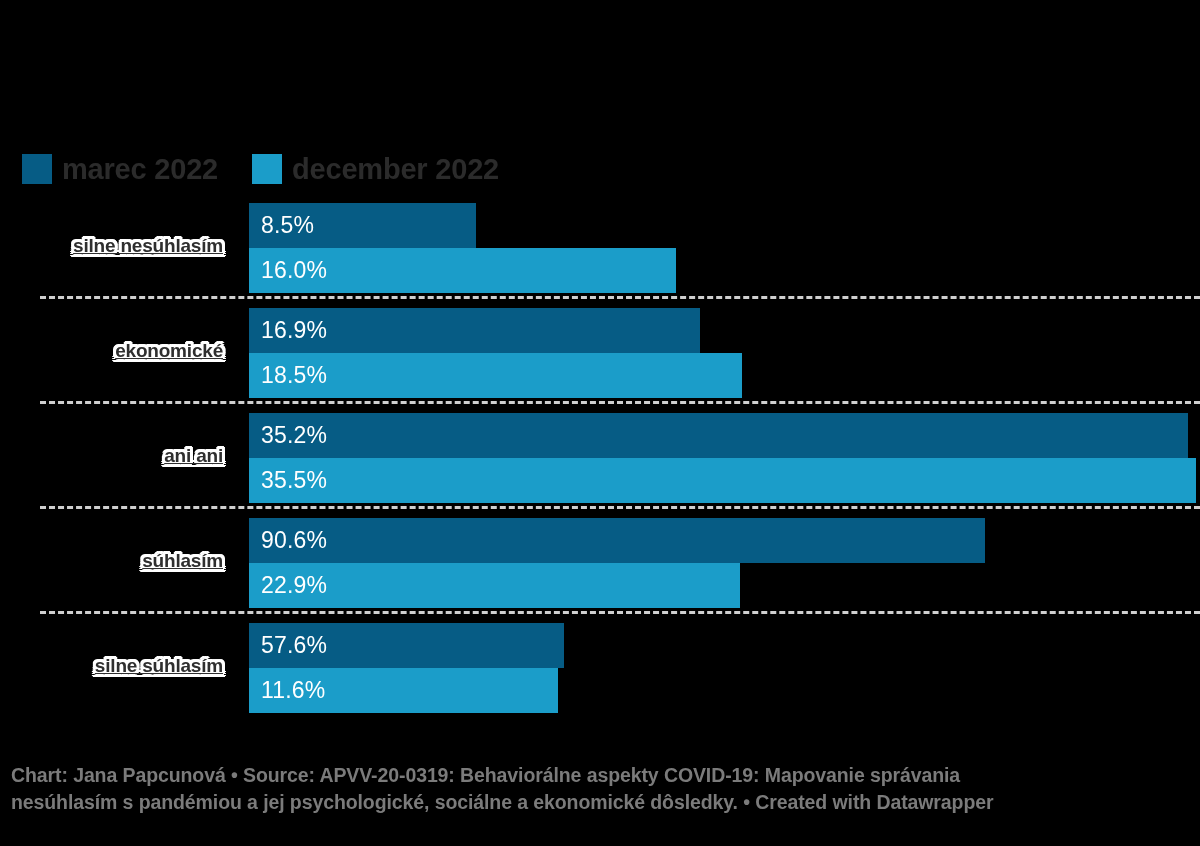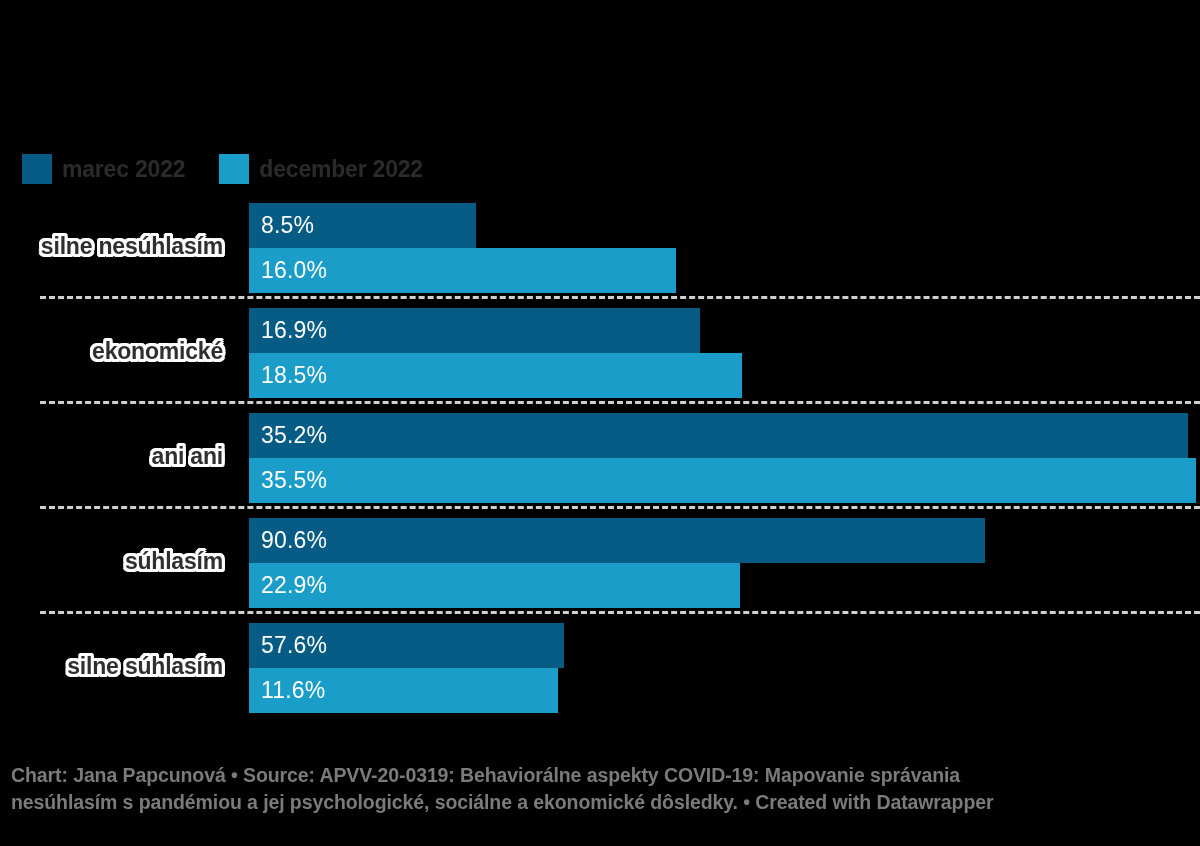--- a/index.html
+++ b/index.html
@@ -38,21 +38,21 @@
     align-items: center;
     gap: 10px;
   }
   .legend-swatch {
     width: 30px;
     height: 30px;
     display: block;
     flex: none;
   }
   .legend-label {
-    font-size: 23px;
+    font-size: 29px;
     font-weight: 700;
     color: #2b2b2b;
     letter-spacing: -0.2px;
     line-height: 1;
     white-space: nowrap;
   }
 
   
   .plot {
     position: absolute;
@@ -99,31 +99,32 @@
     color: #ffffff;
     white-space: nowrap;
     letter-spacing: 0.2px;
   }
 
   .cat-label {
     position: absolute;
     right: 977px;           
     top: 50%;
     transform: translateY(-50%);
-    font-size: 23px;
+    font-size: 19px;
     font-weight: 700;
     color: #2f2f2f;
     white-space: nowrap;
     letter-spacing: -0.2px;
     text-shadow:
        2px  0   0 #fff, -2px  0   0 #fff,  0   2px 0 #fff,  0  -2px 0 #fff,
        2px  2px 0 #fff, -2px  2px 0 #fff,  2px -2px 0 #fff, -2px -2px 0 #fff,
        3px  0   0 #fff, -3px  0   0 #fff,  0   3px 0 #fff,  0  -3px 0 #fff,
        3px  2px 0 #fff, -3px  2px 0 #fff,  3px -2px 0 #fff, -3px -2px 0 #fff,
        2px  3px 0 #fff, -2px  3px 0 #fff,  2px -3px 0 #fff, -2px -3px 0 #fff;
+    text-decoration: underline;
   }
 
   .separator {
     position: absolute;
     left: 22px;
     right: 0;
     bottom: 5px;
     height: 0;
     border-top: 3px dashed #cfcfcf;
   }

